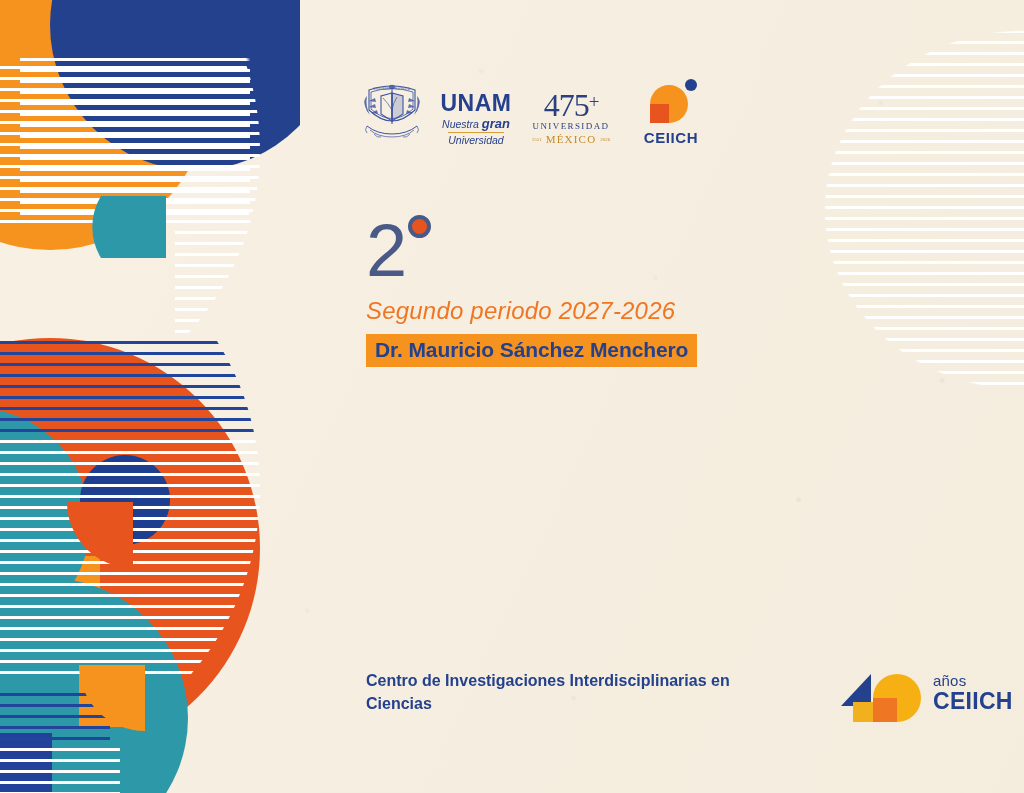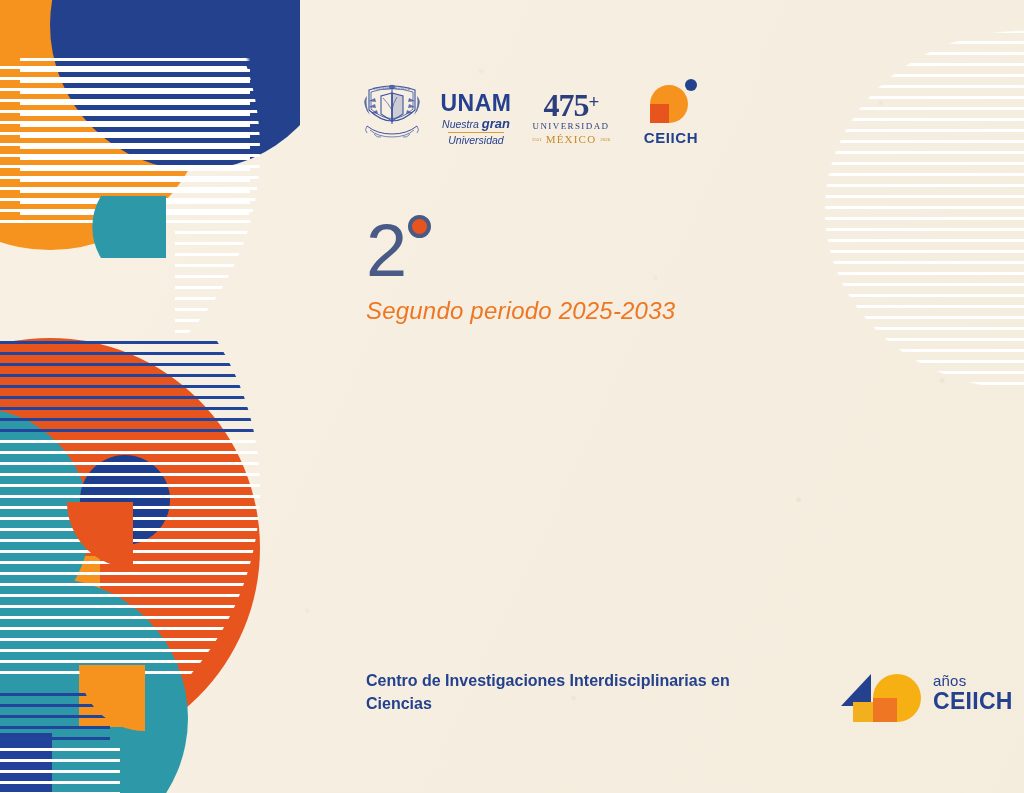--- a/index.html
+++ b/index.html
@@ -48,21 +48,21 @@
   }
 
   .unam-shield{width:62px;height:70px;position:relative;}
 
   .unam-word{width:74px;margin-left:16px;text-align:center;color:#25408f;}
   .unam-word .u-main{font-weight:bold;font-size:23px;letter-spacing:.5px;line-height:.95;}
   .unam-word .u-sub{font-size:10.5px;font-style:italic;line-height:1.15;margin-top:2px;}
   .unam-word .u-sub b{font-size:13px;}
 
   .l475{width:80px;margin-left:18px;text-align:center;color:#2b3f7e;position:relative;}
-  .l475 .n475{font-size:32px;letter-spacing:-1px;line-height:1;color:#2b3f7e;font-family:"Liberation Serif",serif;font-weight:bold;}
+  .l475 .n475{font-size:32px;letter-spacing:-1px;line-height:1;color:#2b3f7e;font-family:"Liberation Serif",serif;}
   .l475 .uni{font-size:9px;letter-spacing:1.4px;color:#2b3f7e;font-family:"Liberation Serif",serif;line-height:1.3;}
   .l475 .mex{font-size:11px;letter-spacing:1.2px;color:#c88a2a;font-family:"Liberation Serif",serif;line-height:1.2;}
   .l475 .mex .yr{font-size:5px;letter-spacing:0;vertical-align:2px;}
 
   .ceiich-logo{width:72px;margin-left:24px;text-align:center;position:relative;}
   .ceiich-mark{position:relative;width:60px;height:48px;margin:0 auto;}
   .ceiich-word{font-size:15px;font-weight:bold;color:#24418e;letter-spacing:.6px;margin-top:3px;}
 
   .title-block{position:absolute;left:341px;top:215px;width:560px;}
   .t-num{
@@ -209,21 +209,22 @@
           </svg>
         </div>
         <div class="ceiich-word">CEIICH</div>
       </div>
     </div>
 
     <div class="title-block">
       <div>
         <span class="t-num">2</span><span class="deg"></span>
       </div>
-      <div class="t-period">Segundo periodo 2025-2033</div>
+      <div class="t-period">Segundo periodo 2027-2026</div>
+      <div><span class="t-author">Dr. Mauricio Sánchez Menchero</span></div>
     </div>
 
     <div class="footer">
       <div class="f2">Centro de Investigaciones Interdisciplinarias en Ciencias</div>
     </div>
 
     <div class="anniv">
       <div class="anniv-mark">
         <svg viewBox="0 0 86 56" width="86" height="56" aria-hidden="true">
           <path d="M34 4 L34 36 L4 36 Z" fill="#24418e"></path>

